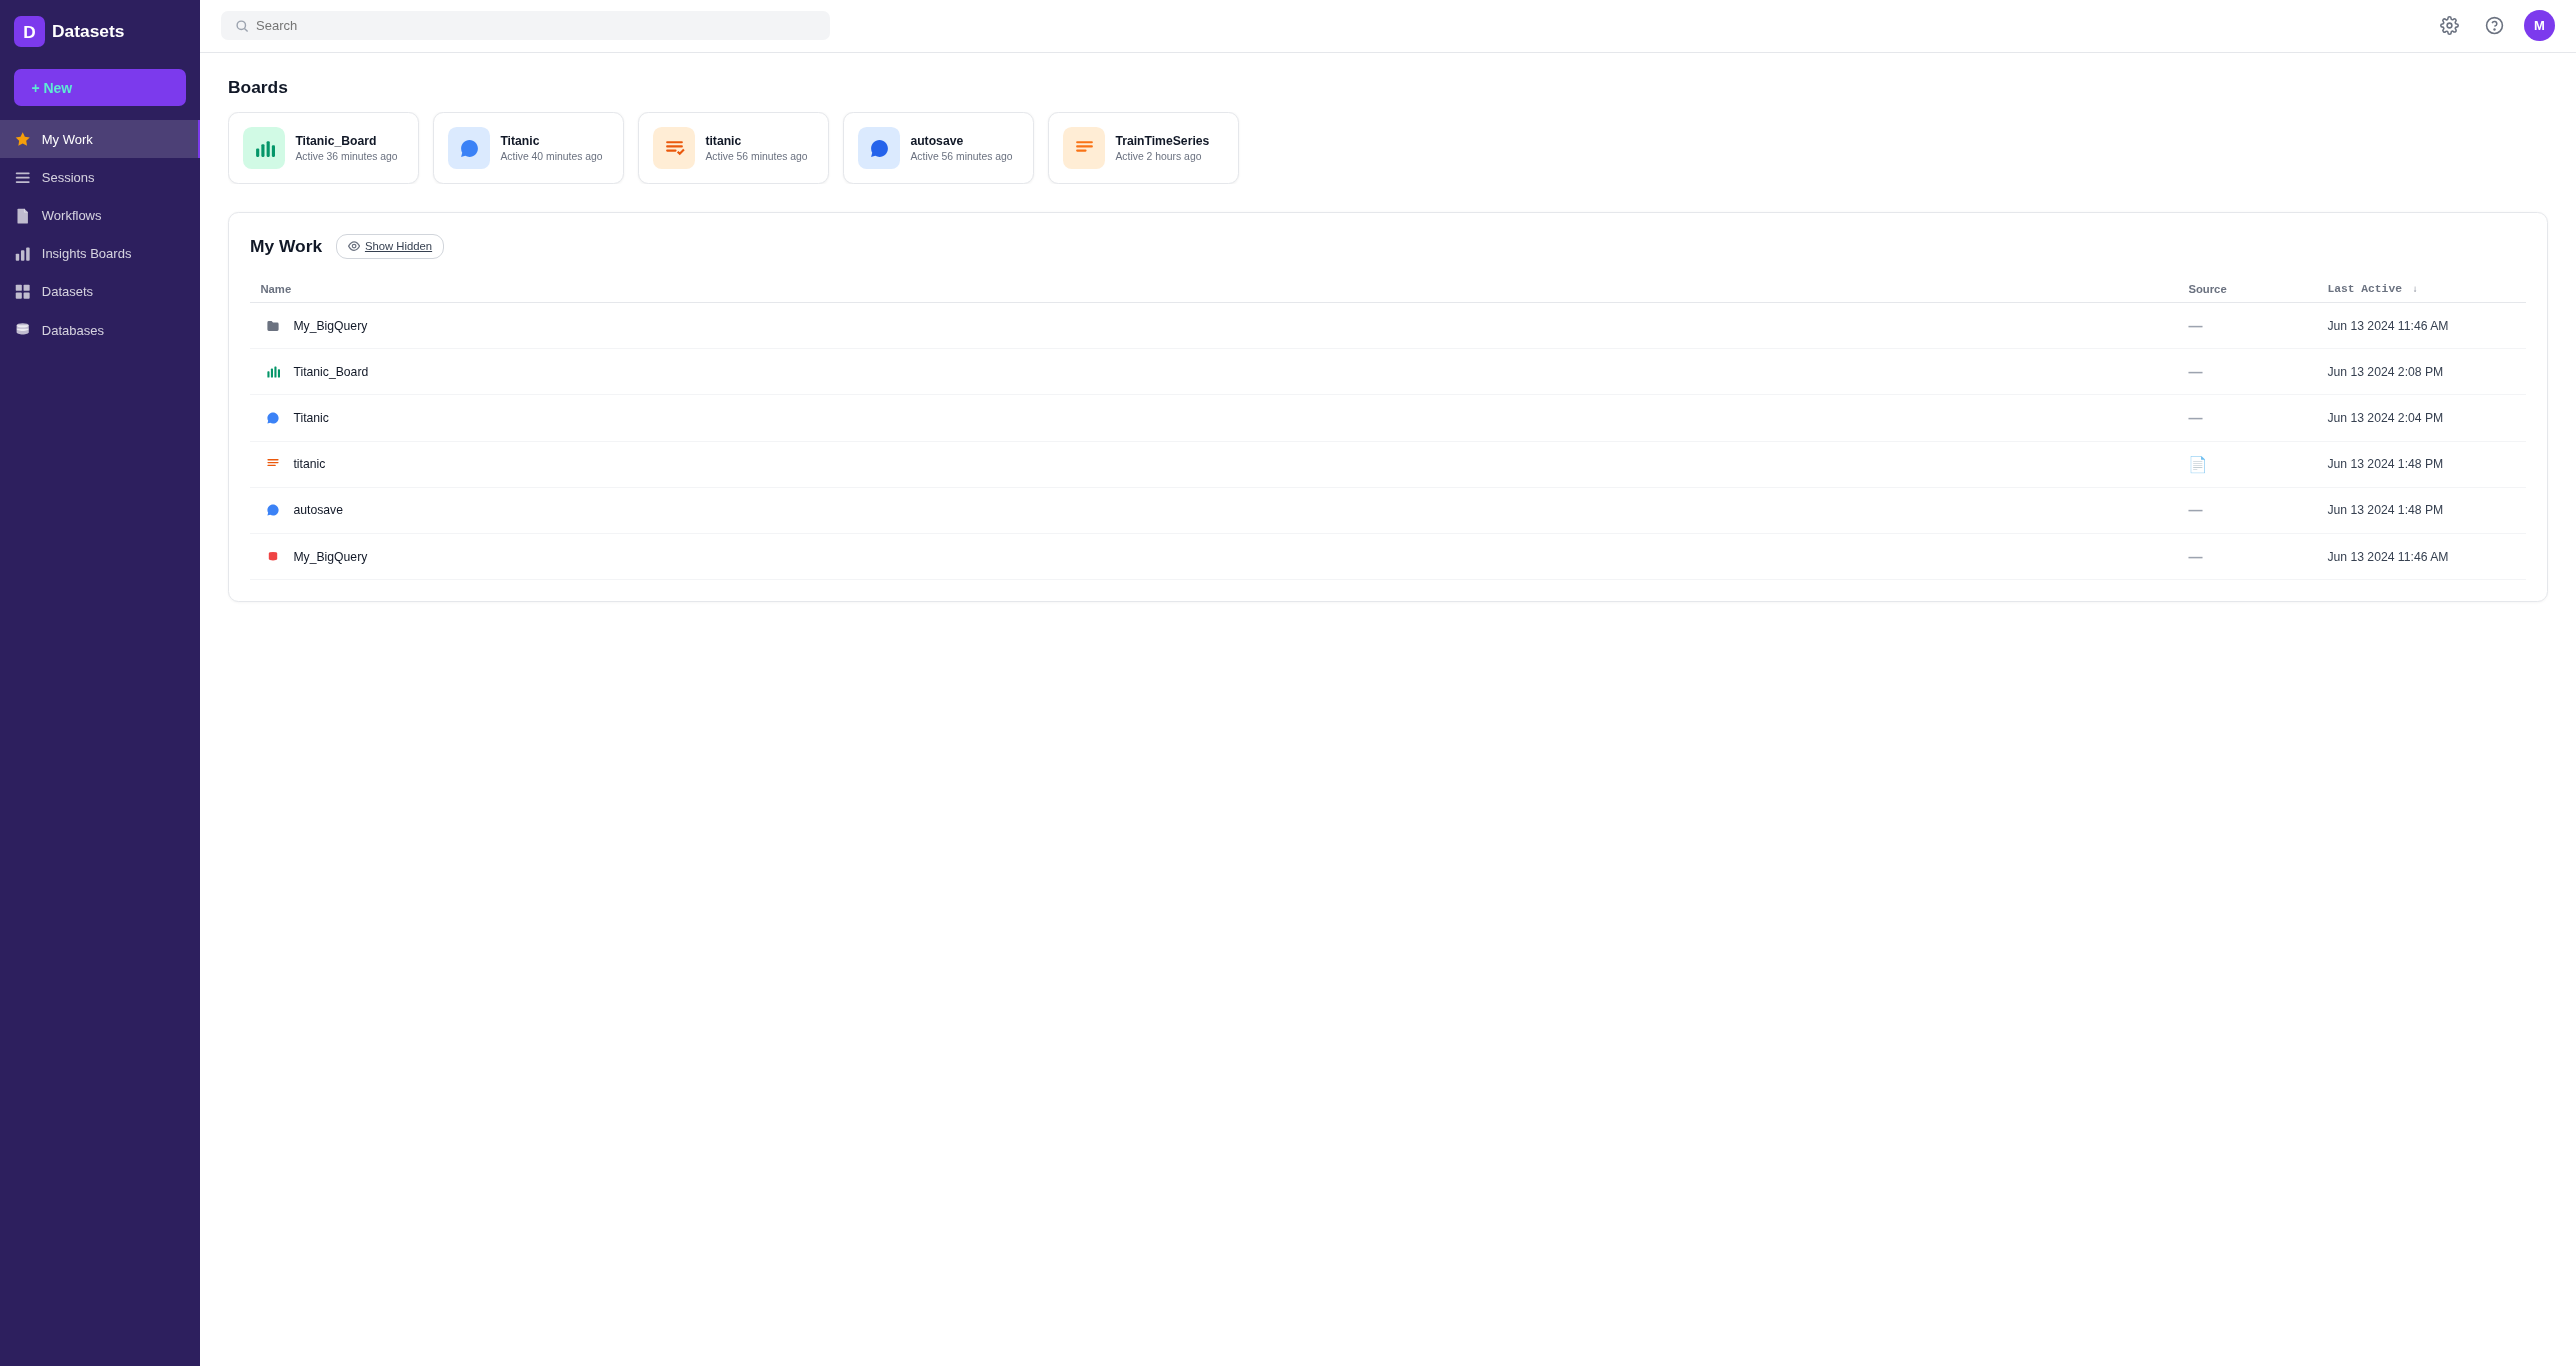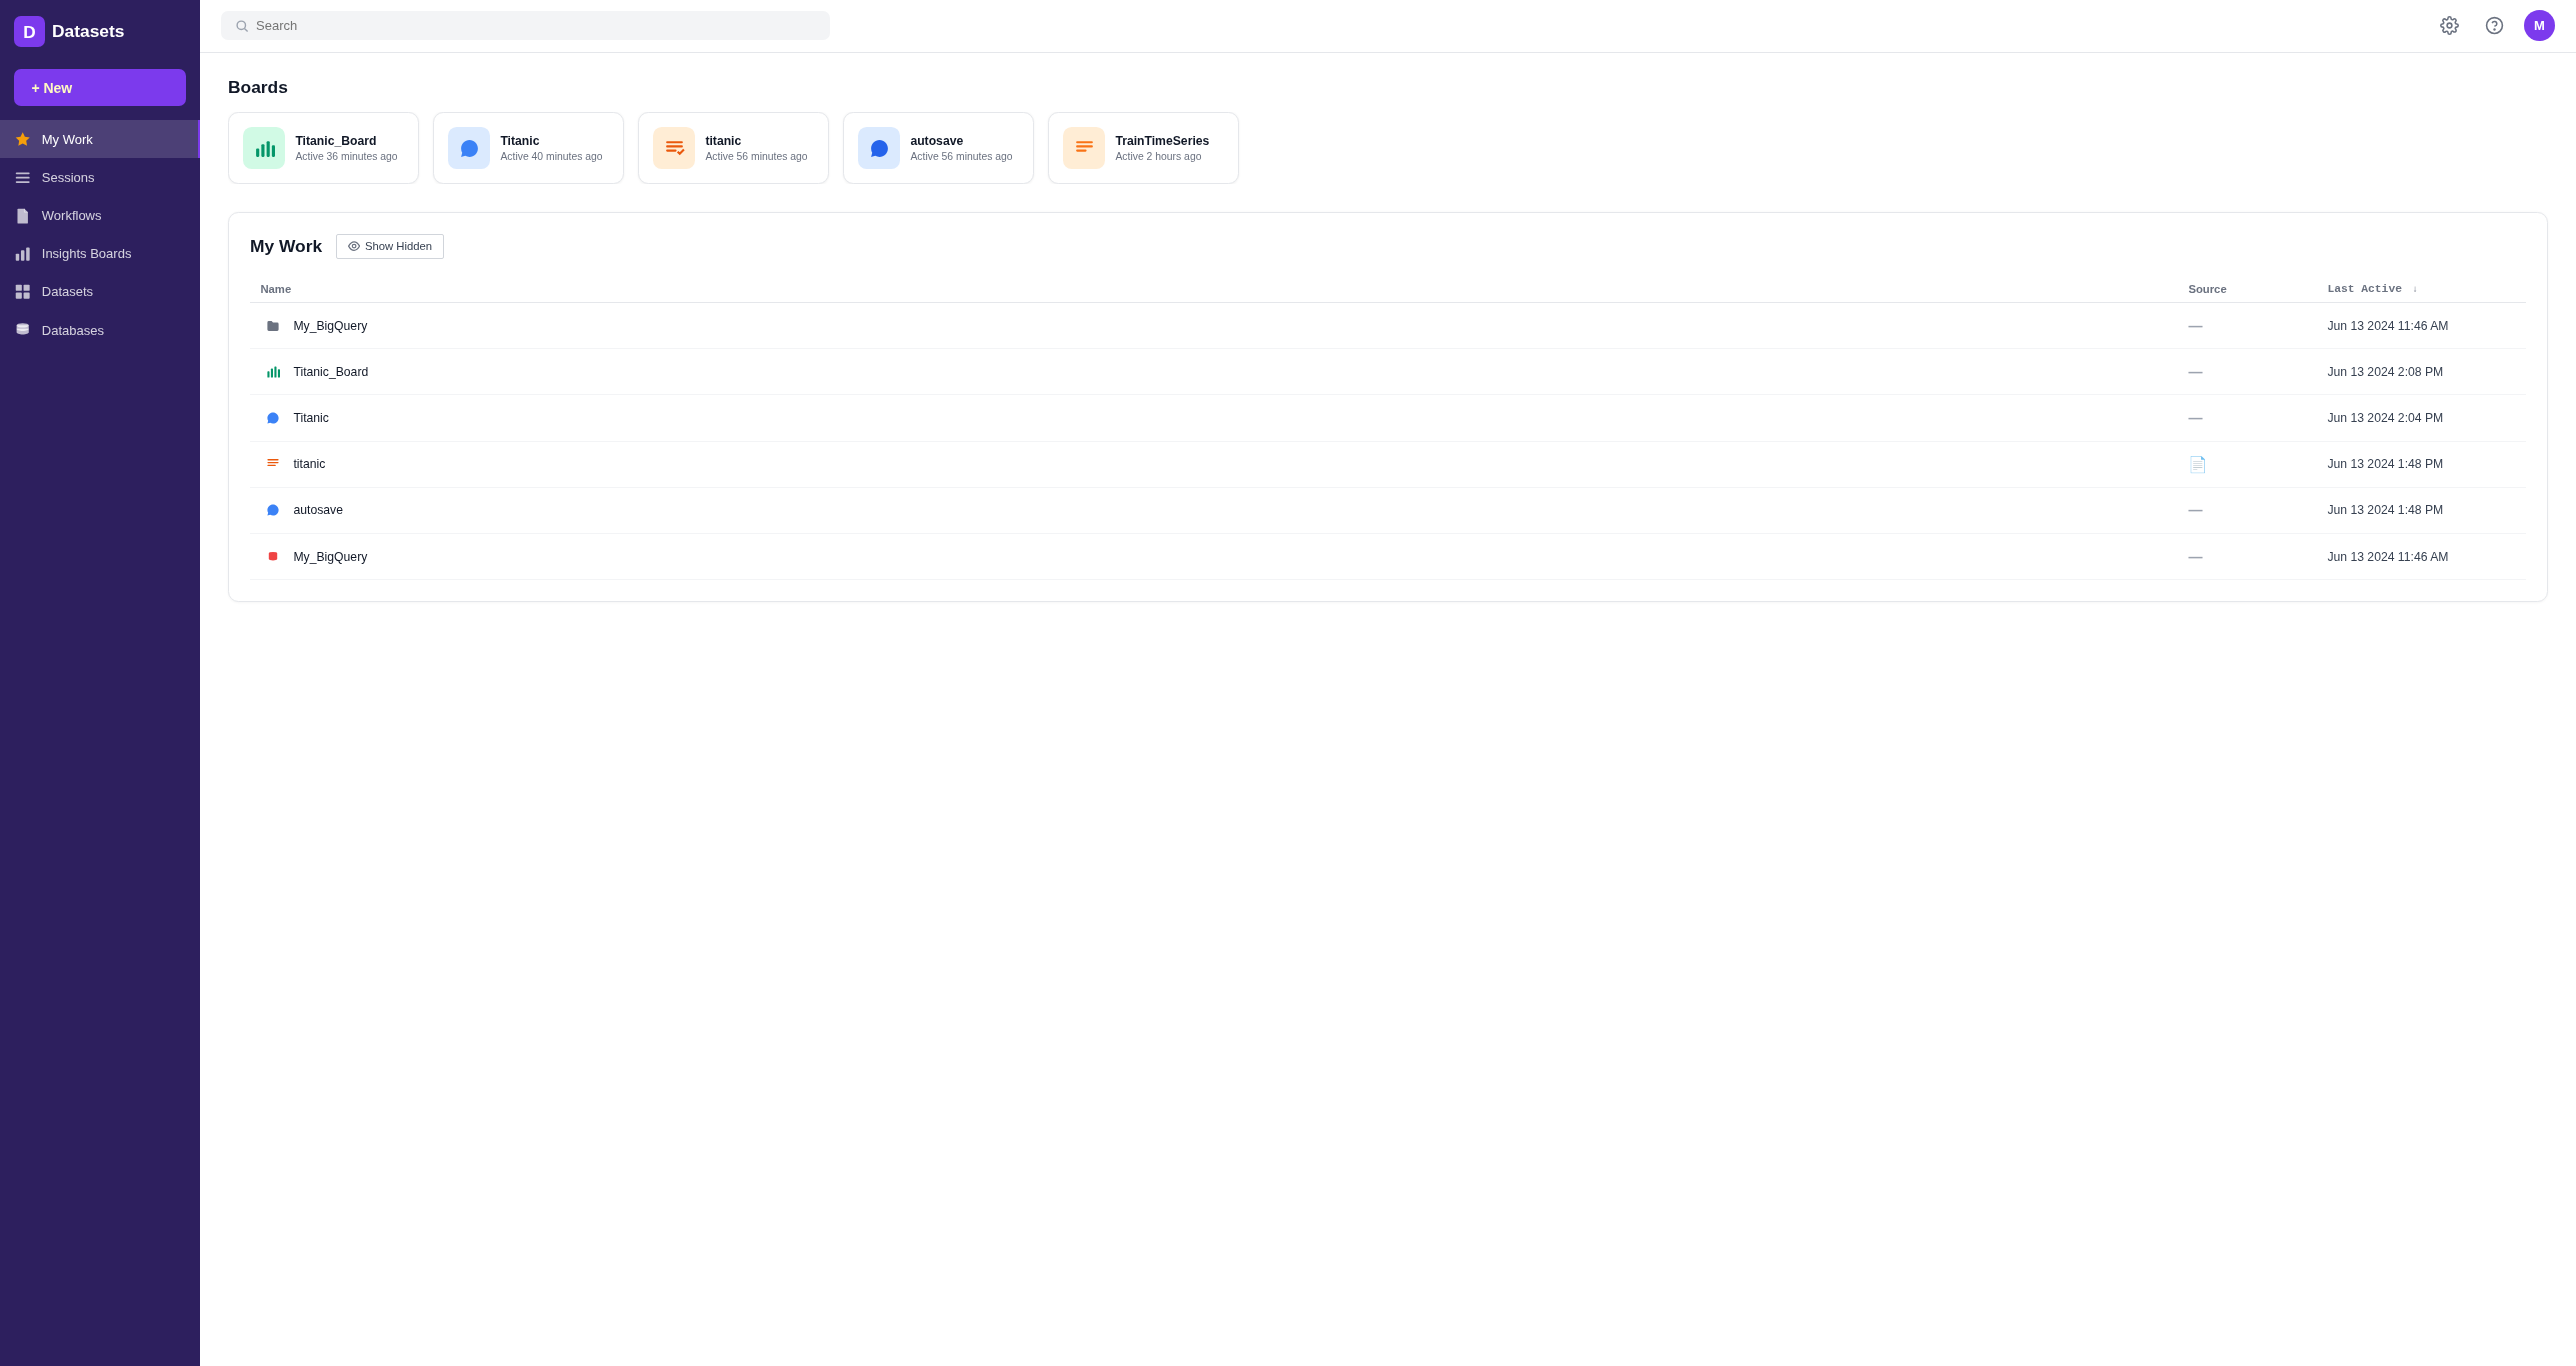--- a/index.html
+++ b/index.html
@@ -26,21 +26,21 @@
       height: 31px;
     }
     #logo-text {
       font-size: 17.4px;
       font-weight: 700;
       color: white;
     }
     #new-button {
       margin: 7px 14px 14px;
       background: #7c3aed;
-      color: #fef9c3;
+      color: #5eead4;
       border: none;
       border-radius: 7px;
       padding: 10.4px 17.4px;
       font-size: 14px;
       font-weight: 600;
       cursor: pointer;
       display: flex;
       align-items: center;
       gap: 7px;
     }
@@ -201,26 +201,27 @@
     #mywork-title {
       font-size: 17.4px;
       font-weight: 600;
       color: #111827;
     }
     #show-hidden-btn {
       display: flex;
       align-items: center;
       gap: 5.2px;
       border: 0.9px solid #d1d5db;
-      border-radius: 2px;
+      border-radius: 11px;
       padding: 5.2px 10.4px;
       background: white;
       cursor: pointer;
       font-size: 11.3px;
       color: #374151;
+      text-decoration: underline;
     }
 
     
     #work-table { width: 100%; border-collapse: collapse; }
     #work-table th {
       text-align: left;
       font-size: 11.3px;
       font-weight: 600;
       color: #6b7280;
       padding: 7px 10.4px;

